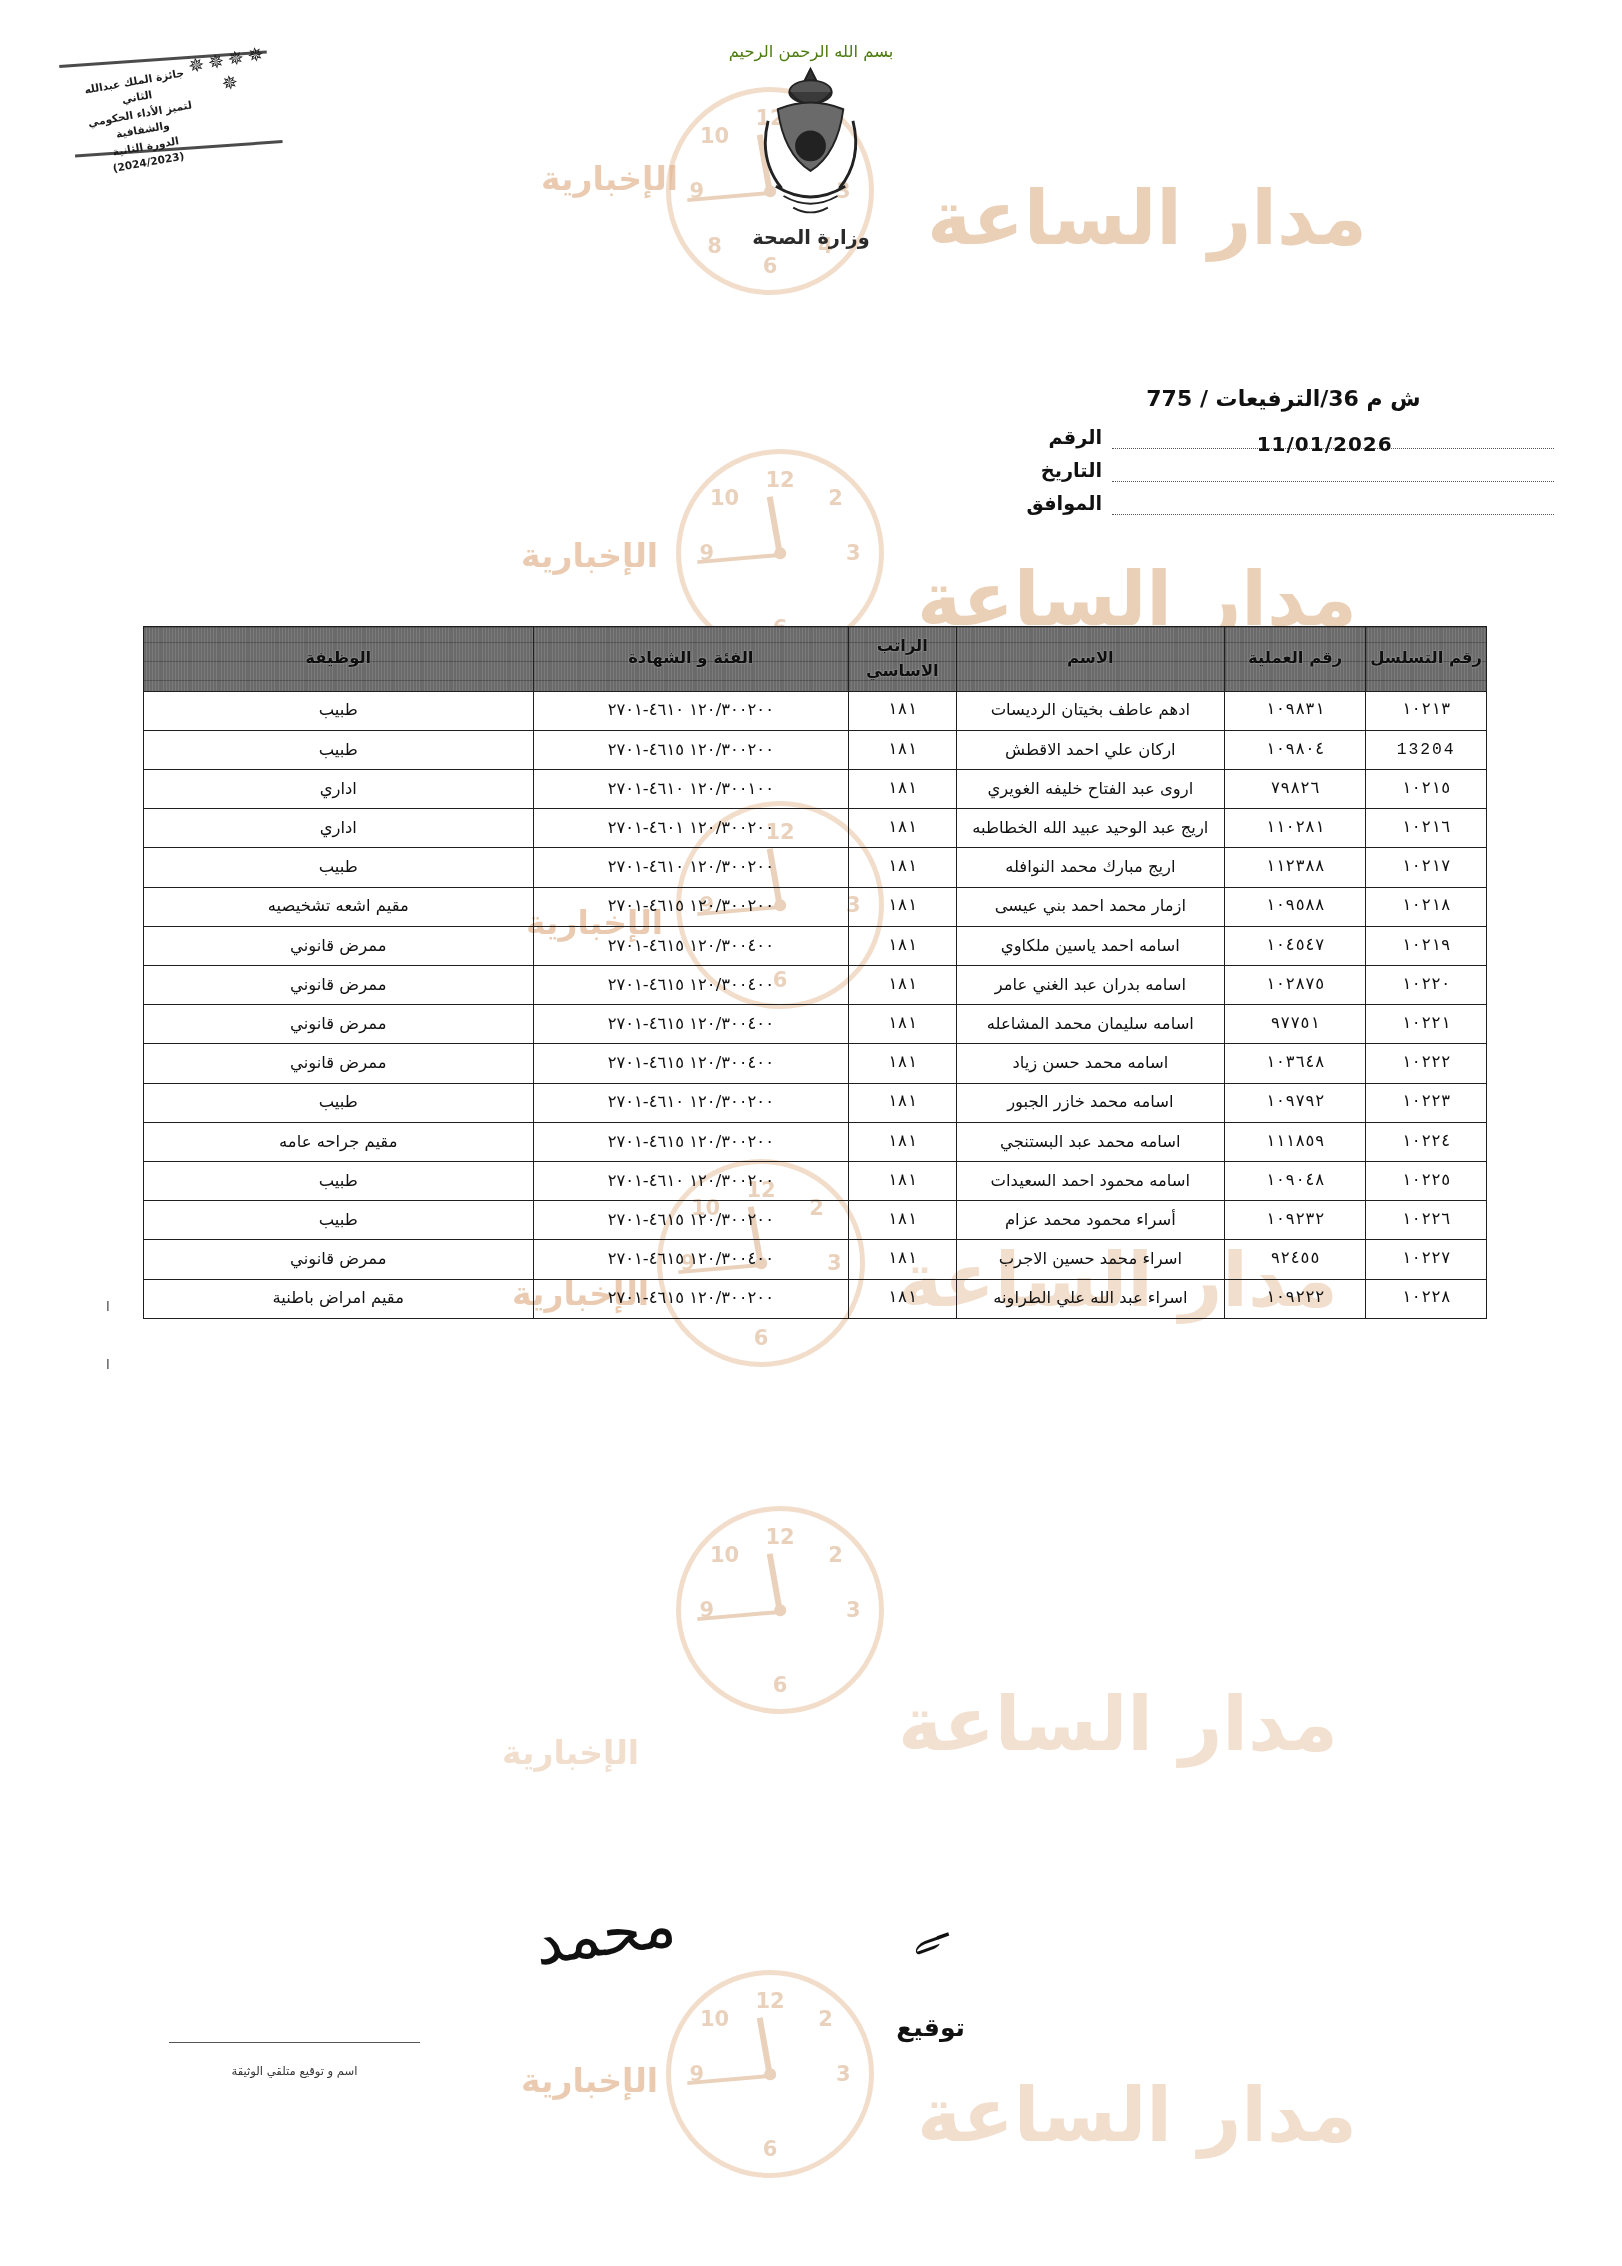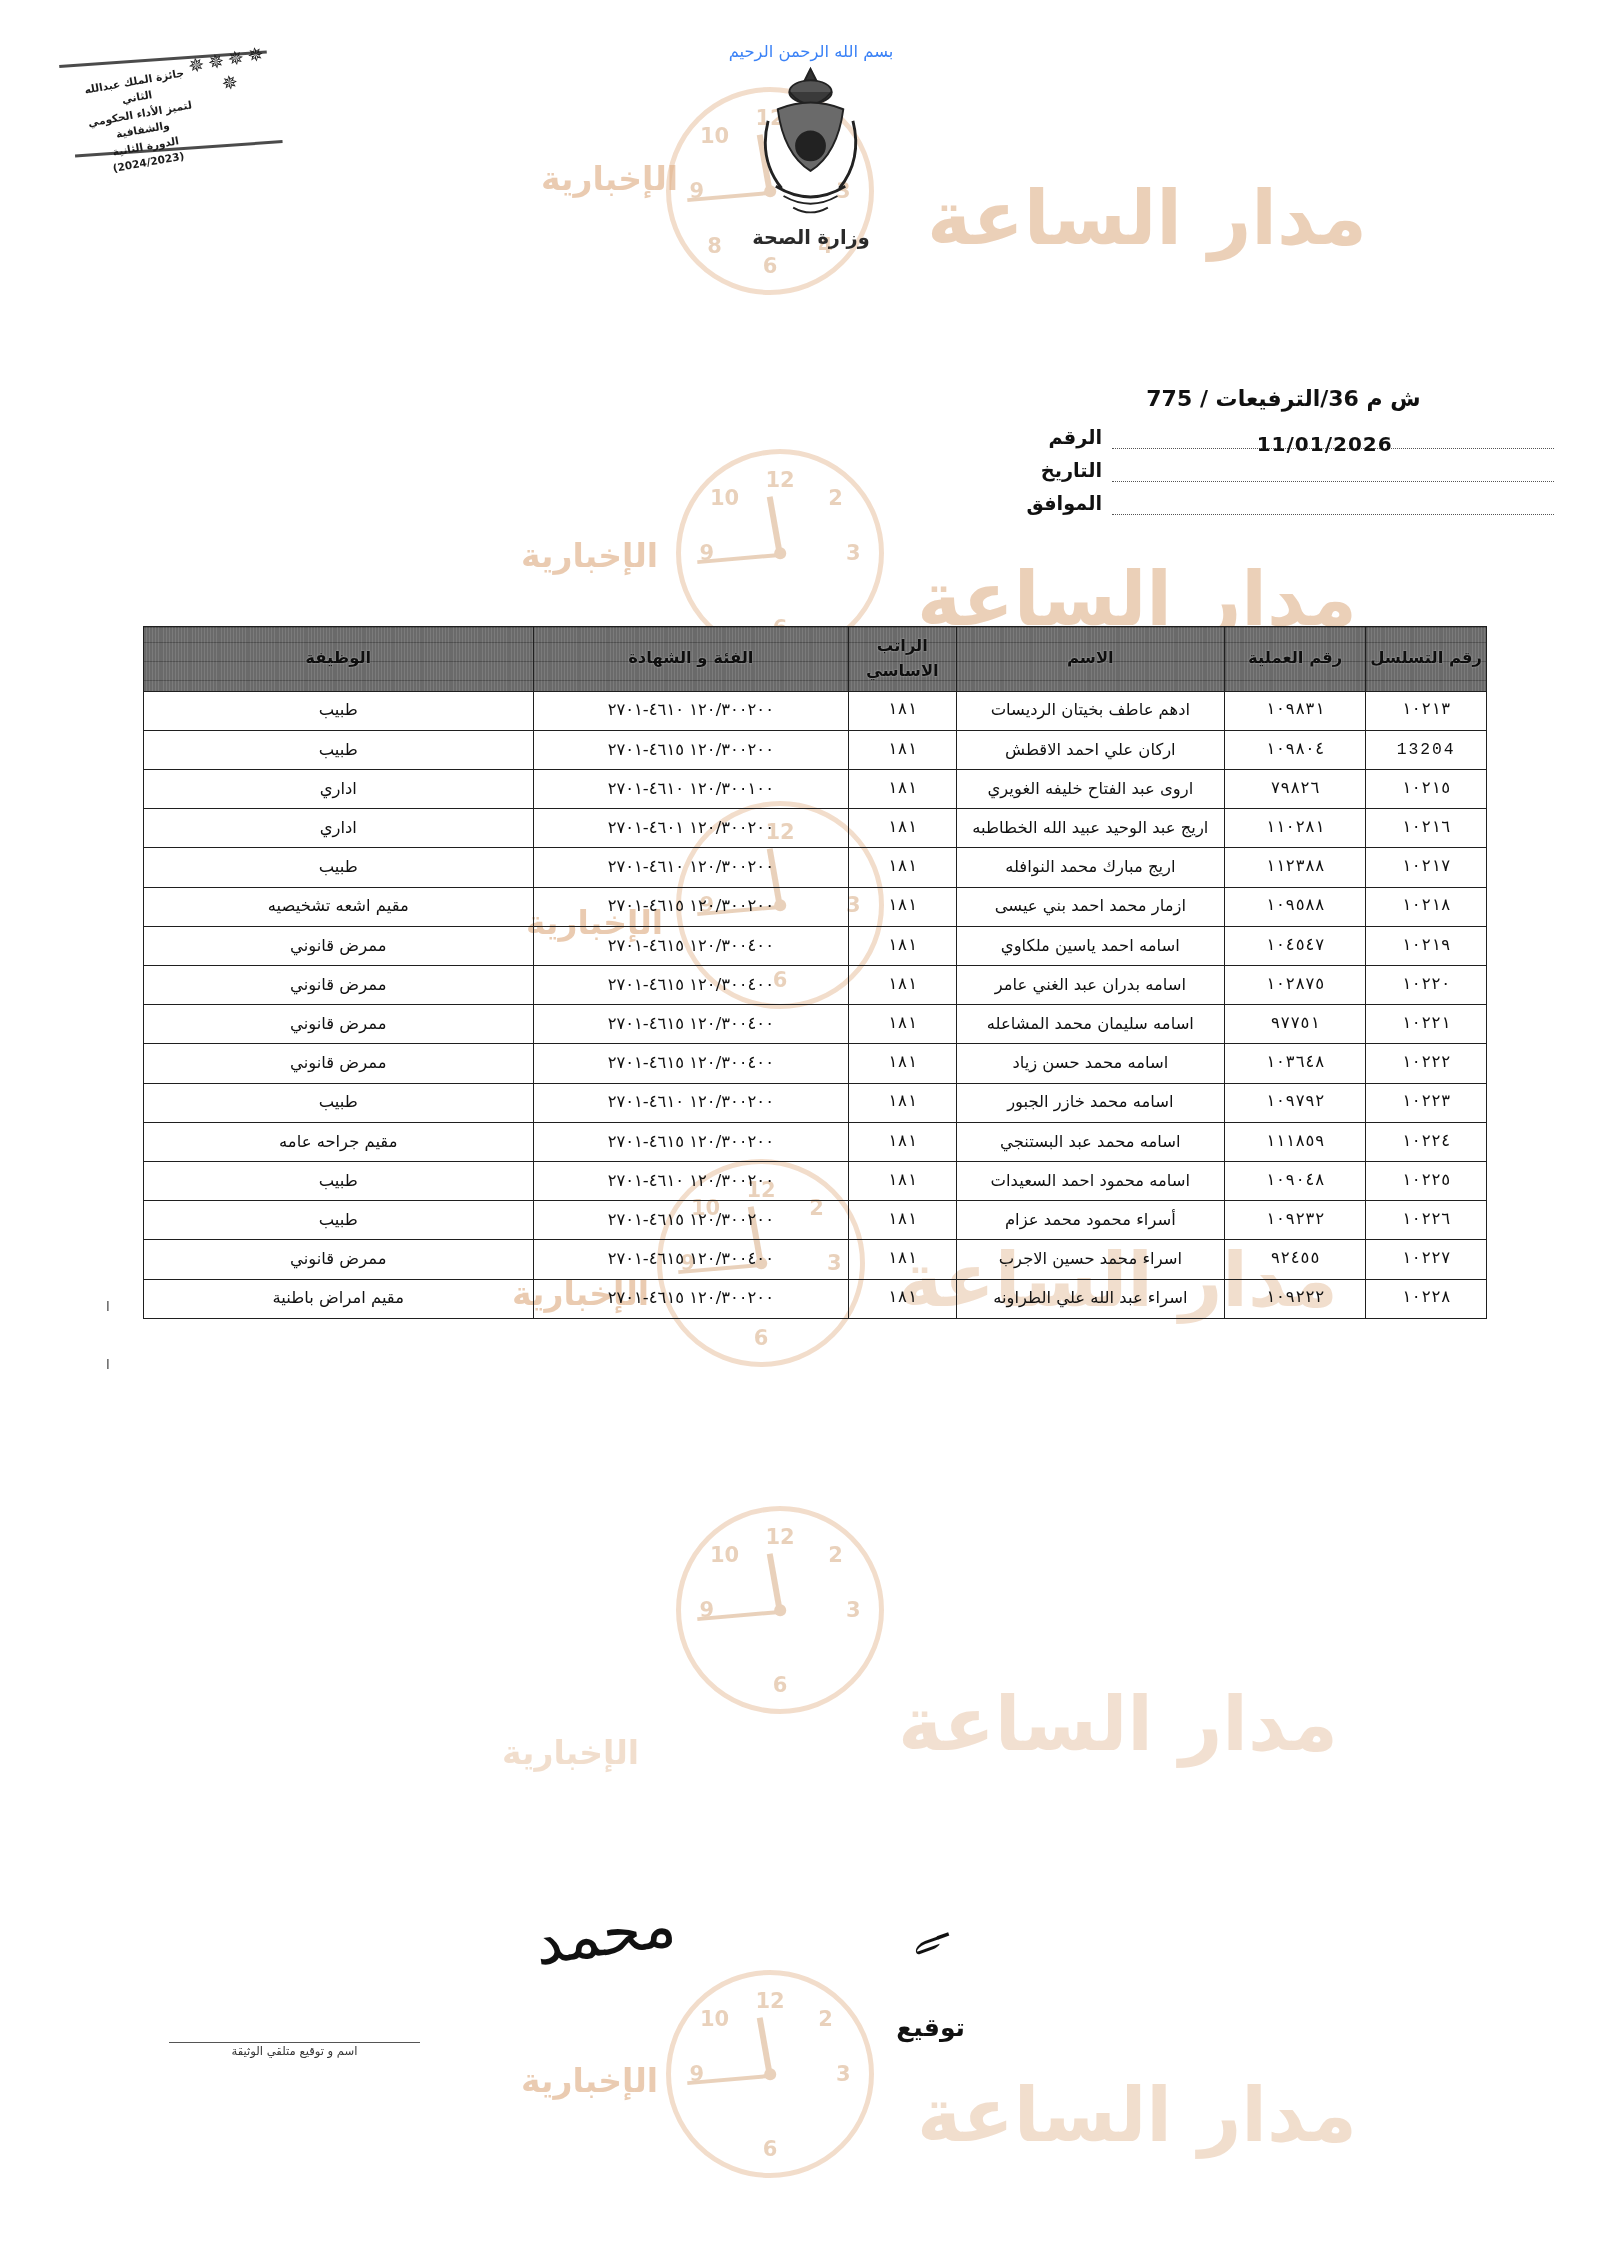--- a/index.html
+++ b/index.html
@@ -130,21 +130,21 @@
     text-align: center;
   }
   .emblem .crest {
     width: 121px;
     height: 159px;
     margin: 0 auto;
     position: relative;
   }
   .emblem .bism {
     font-size: 16.4px;
-    color: #3b82f6;
+    color: #4d7c0f;
     margin-bottom: 1.9px;
     font-family: "DejaVu Sans", serif;
   }
   .emblem .ministry {
     font-size: 19.3px;
     color: #2a2a2a;
     margin-top: 3.9px;
     font-weight: bold;
   }
 
@@ -278,21 +278,21 @@
   }
   .stamp-note {
     position: absolute;
     left: 169px;
     top: 145px;
     width: 251px;
     text-align: center;
     font-size: 11.6px;
     color: #333;
     border-top: 1.4px solid #555;
-    padding-top: 1px;
+    padding-top: 21px;
   }
 
   
   .footer {
     position: absolute;
     bottom: 41px;
     left: 0;
     width: 100%;
     text-align: center;
     z-index: 2;

